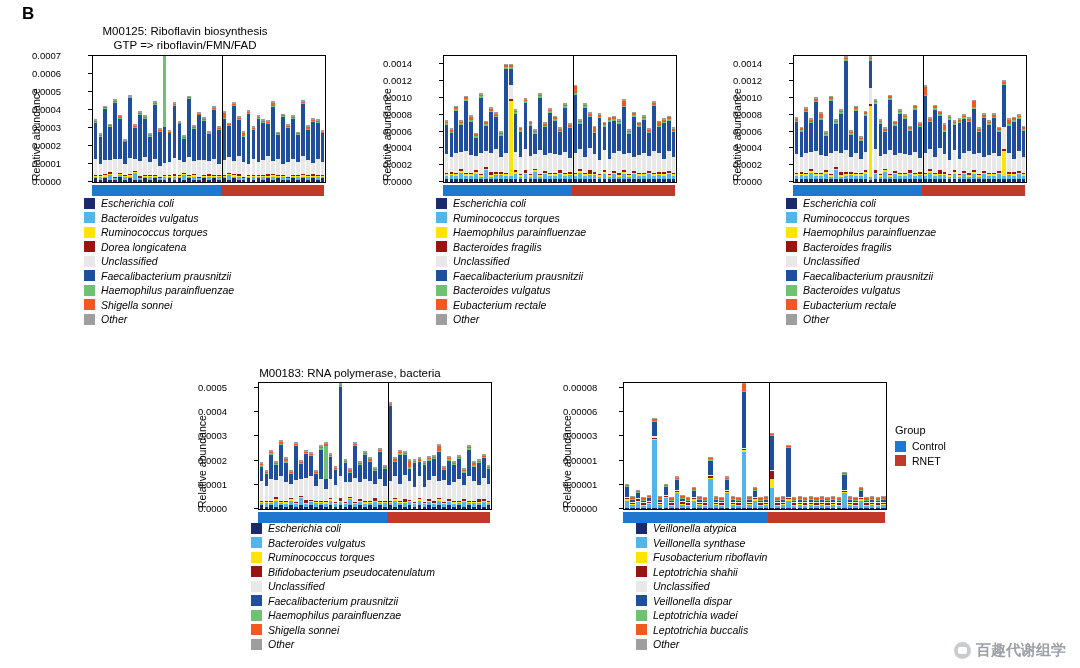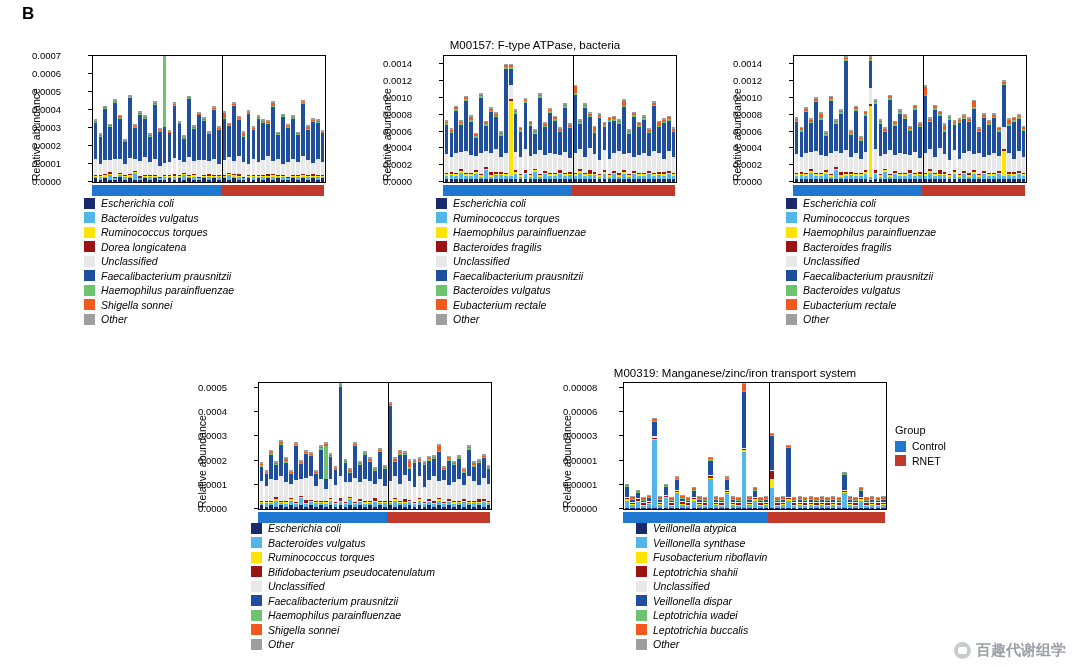--- a/index.html
+++ b/index.html
@@ -75,20 +75,22 @@
     background:#ffffff;border-radius:2px;
   }
 </style>
 </head>
 <body>
 
 <div class="panel-letter">B</div>
 
 <div id="charts-root">
     <div class="chart" style="left: 0px; top: 0px; width: 1080px; height: 668px; pointer-events: none;">
+      <div class="chart-title" style="position: absolute; left: 20px; top: 24px; width: 330px;">M00125: Riboflavin biosynthesis
+GTP =&gt; riboflavin/FMN/FAD</div>
       <div class="ylabel" style="left: 30px; top: 181px;">Relative abundance</div>
       <div class="tick" style="position: absolute; left: 32px; width: 56px; top: 181px; font-size: 9.5px;">0.0000</div>
       <div class="tickmark" style="left: 88px; top: 181px;"></div>
       <div class="tick" style="position: absolute; left: 32px; width: 56px; top: 163px; font-size: 9.5px;">0.0001</div>
       <div class="tickmark" style="left: 88px; top: 163px;"></div>
       <div class="tick" style="position: absolute; left: 32px; width: 56px; top: 145px; font-size: 9.5px;">0.0002</div>
       <div class="tickmark" style="left: 88px; top: 145px;"></div>
       <div class="tick" style="position: absolute; left: 32px; width: 56px; top: 127px; font-size: 9.5px;">0.0003</div>
       <div class="tickmark" style="left: 88px; top: 127px;"></div>
       <div class="tick" style="position: absolute; left: 32px; width: 56px; top: 109px; font-size: 9.5px;">0.0004</div>
@@ -658,21 +660,20 @@
           <span class="swatch" style="background: rgb(242, 89, 31);"></span>
           <span class="legend-label">Shigella sonnei</span>
         </div>
         <div class="legend-row">
           <span class="swatch" style="background: rgb(158, 158, 158);"></span>
           <span class="legend-label">Other</span>
         </div>
       </div>
     </div>
     <div class="chart" style="left: 0px; top: 0px; width: 1080px; height: 668px; pointer-events: none;">
-      <div class="chart-title" style="position: absolute; left: 370px; top: 38px; width: 330px;">M00157: F-type ATPase, bacteria</div>
       <div class="ylabel" style="left: 381px; top: 181px;">Relative abundance</div>
       <div class="tick" style="position: absolute; left: 383px; width: 56px; top: 181px; font-size: 9.5px;">0.0000</div>
       <div class="tickmark" style="left: 439px; top: 181px;"></div>
       <div class="tick" style="position: absolute; left: 383px; width: 56px; top: 164.2px; font-size: 9.5px;">0.0002</div>
       <div class="tickmark" style="left: 439px; top: 164.2px;"></div>
       <div class="tick" style="position: absolute; left: 383px; width: 56px; top: 147.4px; font-size: 9.5px;">0.0004</div>
       <div class="tickmark" style="left: 439px; top: 147.4px;"></div>
       <div class="tick" style="position: absolute; left: 383px; width: 56px; top: 130.6px; font-size: 9.5px;">0.0006</div>
       <div class="tickmark" style="left: 439px; top: 130.6px;"></div>
       <div class="tick" style="position: absolute; left: 383px; width: 56px; top: 113.8px; font-size: 9.5px;">0.0008</div>
@@ -1825,20 +1826,21 @@
           <span class="swatch" style="background: rgb(242, 89, 31);"></span>
           <span class="legend-label">Eubacterium rectale</span>
         </div>
         <div class="legend-row">
           <span class="swatch" style="background: rgb(158, 158, 158);"></span>
           <span class="legend-label">Other</span>
         </div>
       </div>
     </div>
     <div class="chart" style="left: 0px; top: 0px; width: 1080px; height: 668px; pointer-events: none;">
+      <div class="chart-title" style="position: absolute; left: 185px; top: 366px; width: 330px;">M00183: RNA polymerase, bacteria</div>
       <div class="ylabel" style="left: 196px; top: 508px;">Relative abundance</div>
       <div class="tick" style="position: absolute; left: 198px; width: 56px; top: 508px; font-size: 9.5px;">0.0000</div>
       <div class="tickmark" style="left: 254px; top: 508px;"></div>
       <div class="tick" style="position: absolute; left: 198px; width: 56px; top: 483.769px; font-size: 9.5px;">0.0001</div>
       <div class="tickmark" style="left: 254px; top: 483.769px;"></div>
       <div class="tick" style="position: absolute; left: 198px; width: 56px; top: 459.538px; font-size: 9.5px;">0.0002</div>
       <div class="tickmark" style="left: 254px; top: 459.538px;"></div>
       <div class="tick" style="position: absolute; left: 198px; width: 56px; top: 435.308px; font-size: 9.5px;">0.0003</div>
       <div class="tickmark" style="left: 254px; top: 435.308px;"></div>
       <div class="tick" style="position: absolute; left: 198px; width: 56px; top: 411.077px; font-size: 9.5px;">0.0004</div>
@@ -2404,21 +2406,20 @@
           <span class="swatch" style="background: rgb(242, 89, 31);"></span>
           <span class="legend-label">Shigella sonnei</span>
         </div>
         <div class="legend-row">
           <span class="swatch" style="background: rgb(158, 158, 158);"></span>
           <span class="legend-label">Other</span>
         </div>
       </div>
     </div>
     <div class="chart" style="left: 0px; top: 0px; width: 1080px; height: 668px; pointer-events: none;">
-      <div class="chart-title" style="position: absolute; left: 545px; top: 366px; width: 380px;">M00319: Manganese/zinc/iron transport system</div>
       <div class="ylabel" style="left: 561px; top: 508px;">Relative abundance</div>
       <div class="tick" style="position: absolute; left: 563px; width: 56px; top: 508px; font-size: 9.5px;">0.00000</div>
       <div class="tickmark" style="left: 619px; top: 508px;"></div>
       <div class="tick" style="position: absolute; left: 563px; width: 56px; top: 483.769px; font-size: 9.5px;">0.00001</div>
       <div class="tickmark" style="left: 619px; top: 483.769px;"></div>
       <div class="tick" style="position: absolute; left: 563px; width: 56px; top: 459.538px; font-size: 9.5px;">0.00001</div>
       <div class="tickmark" style="left: 619px; top: 459.538px;"></div>
       <div class="tick" style="position: absolute; left: 563px; width: 56px; top: 435.308px; font-size: 9.5px;">0.00003</div>
       <div class="tickmark" style="left: 619px; top: 435.308px;"></div>
       <div class="tick" style="position: absolute; left: 563px; width: 56px; top: 411.077px; font-size: 9.5px;">0.00006</div>

